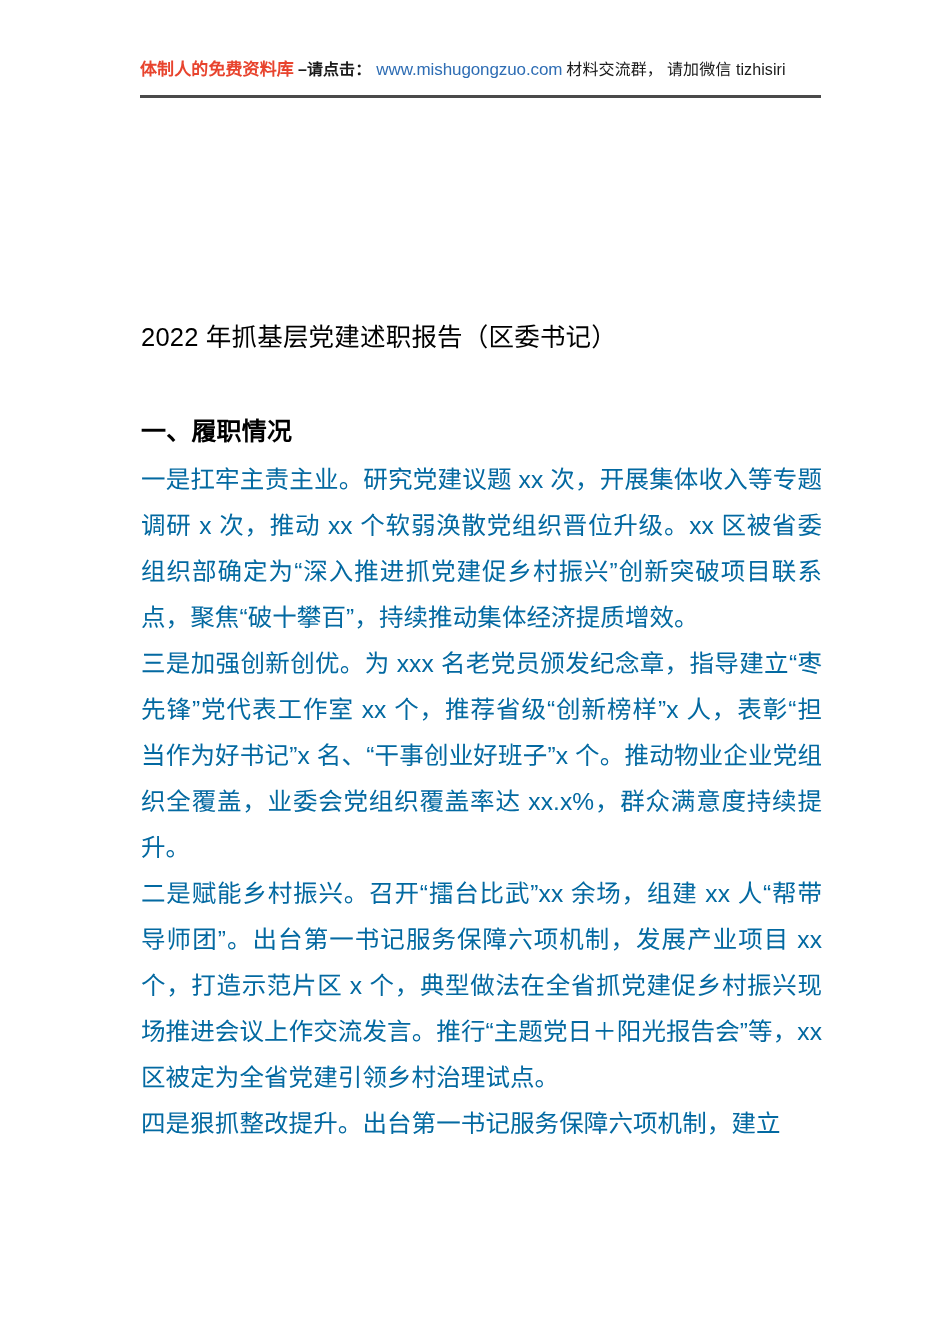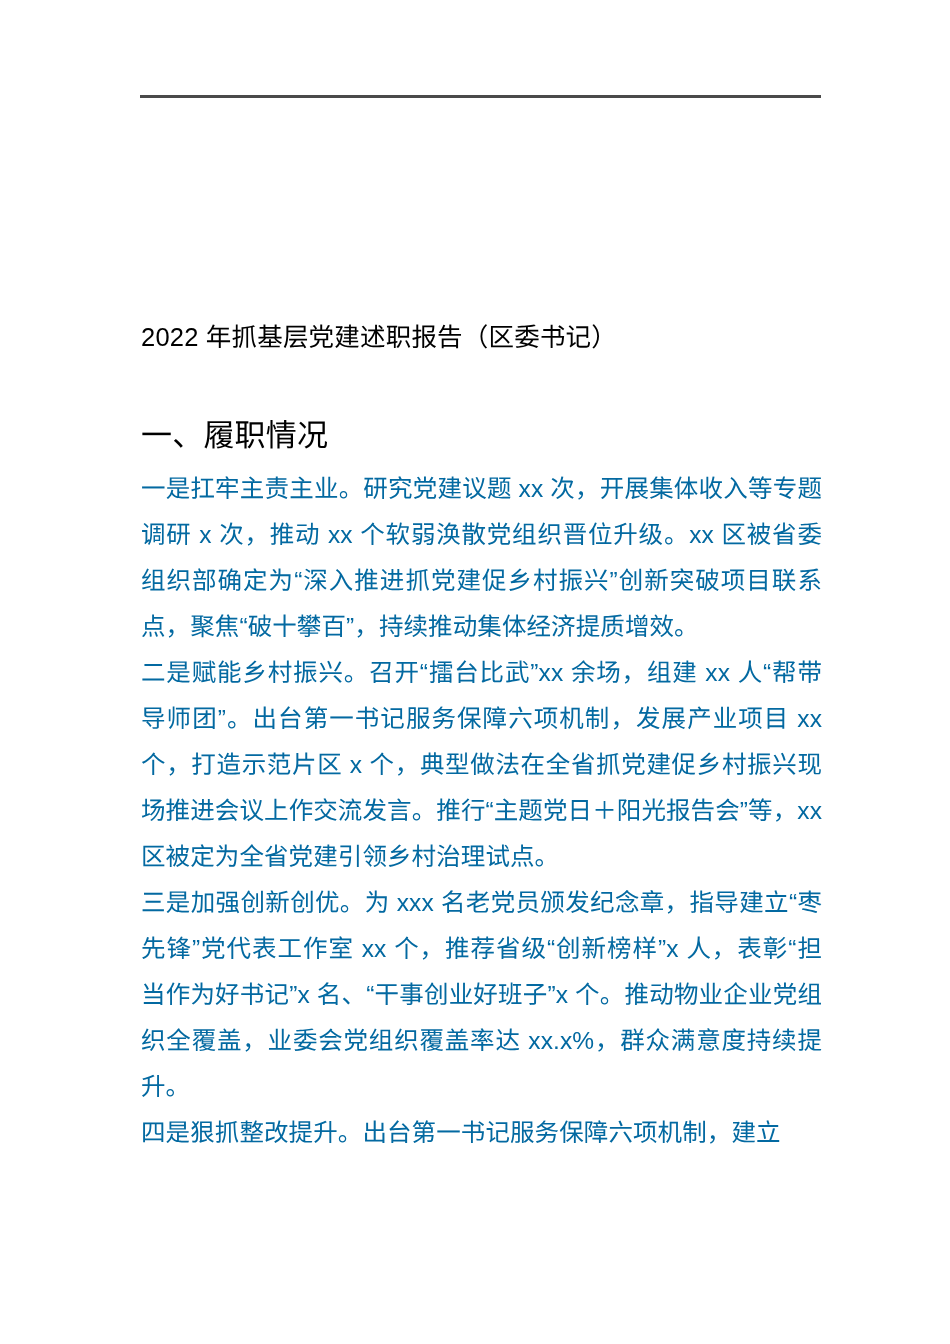--- a/index.html
+++ b/index.html
@@ -99,23 +99,23 @@
     color: #000000;
     margin: 0 0 8px 0;
     letter-spacing: 0.2px;
   }
 
   .spacer-after-title {
     height: 52px;
   }
 
   .section-heading {
-    font-size: 31px;
+    font-size: 25px;
     line-height: 1.4;
-    font-weight: 400;
+    font-weight: 700;
     color: #000000;
     margin: 0;
     letter-spacing: 0.2px;
   }
 
   .para {
     font-size: 24.5px;
     line-height: 46px;
     font-weight: 400;
     color: #0369a1;
@@ -128,34 +128,41 @@
 
   .para.first-body {
     margin-top: 8px;
   }
 </style>
 </head>
 <body>
 
 <div class="page">
 
+  <div class="doc-header">
+    <span class="hdr-brand">体制人的免费资料库</span>
+    <span class="hdr-sep">–请点击：</span>
+    <span class="hdr-url">www.mishugongzuo.com</span>
+    <span class="hdr-tail">材料交流群，</span>
+    <span class="hdr-wechat">请加微信 tizhisiri</span>
+  </div>
 
   <div class="header-rule"></div>
 
   <div class="content">
 
     <h1 class="doc-title"><span>2022 年抓基层党建述职报告（区委书记）</span></h1>
 
     <div class="spacer-after-title"></div>
 
     <h2 class="section-heading">一、履职情况</h2>
 
     <p class="para first-body">一是扛牢主责主业。研究党建议题 xx 次，开展集体收入等专题调研 x 次，推动 xx 个软弱涣散党组织晋位升级。xx 区被省委组织部确定为“深入推进抓党建促乡村振兴”创新突破项目联系点，聚焦“破十攀百”，持续推动集体经济提质增效。</p>
 
+    <p class="para">三是加强创新创优。为 xxx 名老党员颁发纪念章，指导建立“枣先锋”党代表工作室 xx 个，推荐省级“创新榜样”x 人，表彰“担当作为好书记”x 名、“干事创业好班子”x 个。推动物业企业党组织全覆盖，业委会党组织覆盖率达 xx.x%，群众满意度持续提升。</p>
+
     <p class="para">二是赋能乡村振兴。召开“擂台比武”xx 余场，组建 xx 人“帮带导师团”。出台第一书记服务保障六项机制，发展产业项目 xx 个，打造示范片区 x 个，典型做法在全省抓党建促乡村振兴现场推进会议上作交流发言。推行“主题党日＋阳光报告会”等，xx 区被定为全省党建引领乡村治理试点。</p>
-
-    <p class="para">三是加强创新创优。为 xxx 名老党员颁发纪念章，指导建立“枣先锋”党代表工作室 xx 个，推荐省级“创新榜样”x 人，表彰“担当作为好书记”x 名、“干事创业好班子”x 个。推动物业企业党组织全覆盖，业委会党组织覆盖率达 xx.x%，群众满意度持续提升。</p>
 
     <p class="para">四是狠抓整改提升。出台第一书记服务保障六项机制，建立</p>
 
   </div>
 
 </div>
 
 </body></html>

